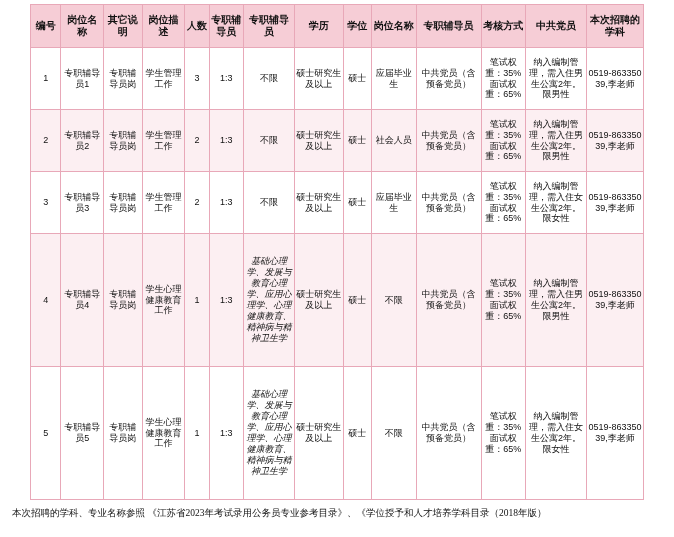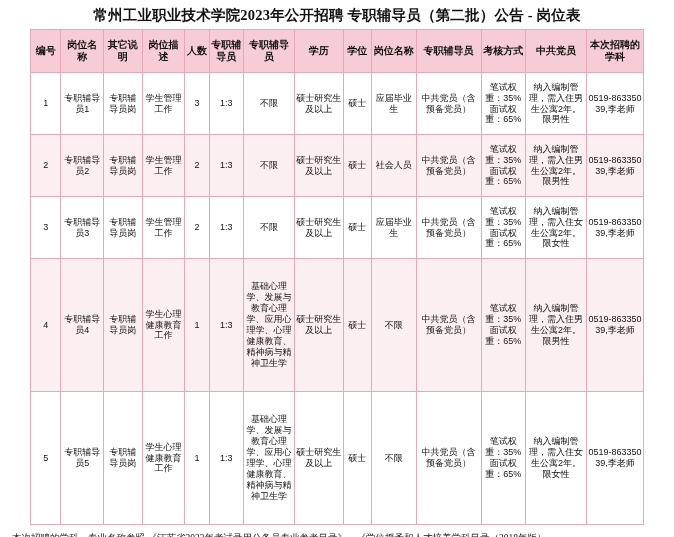--- a/index.html
+++ b/index.html
@@ -58,38 +58,38 @@
     background: #ffffff;
   }
   tr.row-even td {
     background: #fceff2;
   }
   td.num {
     font-size: 10px;
   }
   td.tight {
     letter-spacing: 0px;
+    font-style: italic;
   }
   .footnote {
     margin: 6px 6px 0 6px;
     font-size: 9.5px;
     line-height: 1.5;
     color: #111111;
     font-family: "Liberation Serif", serif;
   }
   .footnote .ln {
     display: block;
   }
 </style>
 </head>
 <body>
 
 <div class="page">
 
-  <div class="doc-title">常州工业职业技术学院2023年公开招聘 专职辅导员（第二批）公告 - 岗位表</div>
 
   <table class="jobs">
     <colgroup>
       <col style="width:30px">
       <col style="width:42px">
       <col style="width:38px">
       <col style="width:42px">
       <col style="width:24px">
       <col style="width:34px">
       <col style="width:50px">

